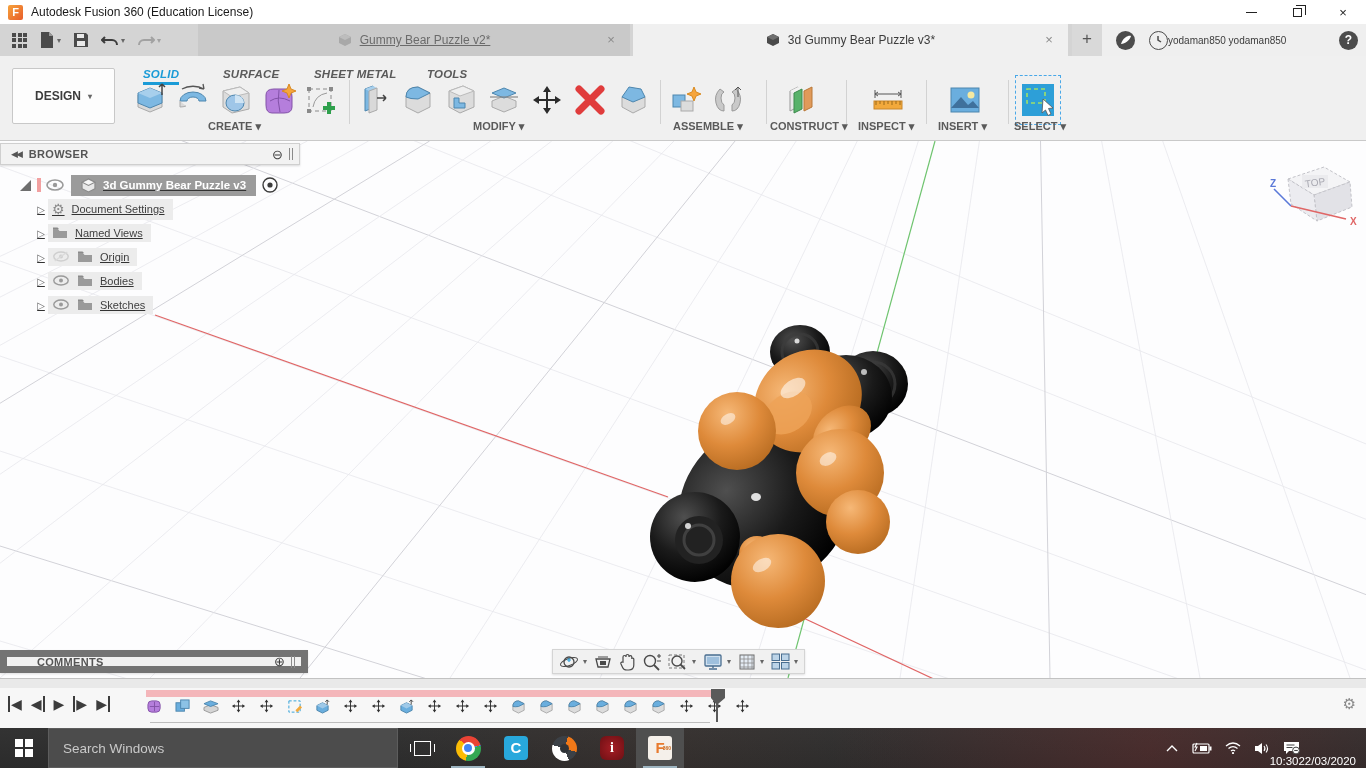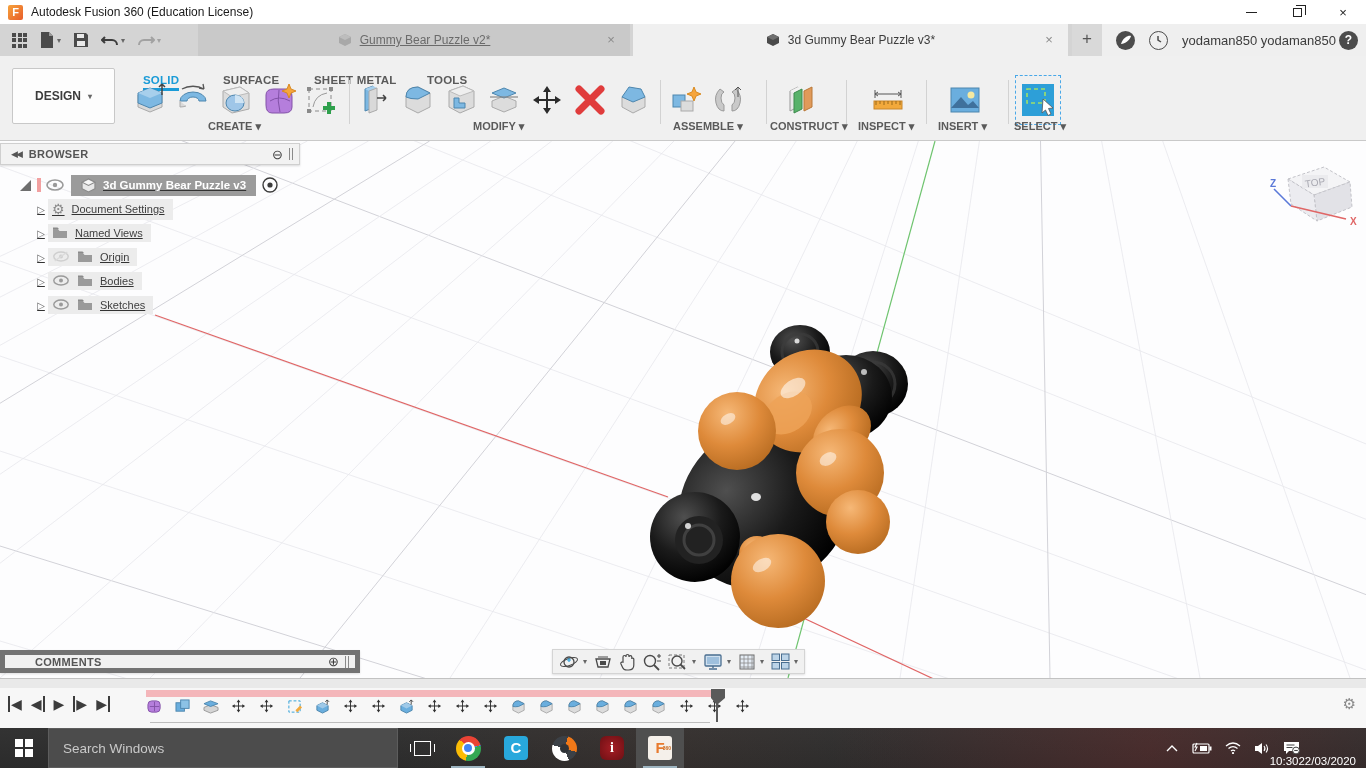--- a/index.html
+++ b/index.html
@@ -26,27 +26,27 @@
   .caret.dis { color:#a2a2a2; }
   .grid9 { display:grid; grid-template-columns:repeat(3,4px); grid-template-rows:repeat(3,4px); gap:1.5px; }
   .grid9 i { background:#4a4a4a; }
   .doc-tab { position:absolute; top:0; height:32px; display:flex; align-items:center; justify-content:center; gap:8px; font-size:12px; }
   .tab-inactive { left:198px; width:432px; background:#c9c9c9; color:#6b6b6b;text-decoration:underline; }
   .tab-active { left:633px; width:435px; background:#f0f0f0; color:#3c3c3c; }
   .tab-close { position:absolute; right:10px; top:7px; width:18px; height:18px; text-align:center; line-height:18px; color:#8b8b8b; font-size:13px; }
   .plus-tile { position:absolute; left:1072px; top:0; width:30px; height:32px; background:#d9d9d9; color:#555; font-size:17px; text-align:center; line-height:30px; }
   .tab-right { position:absolute; left:1102px; top:0; width:264px; height:32px; background:#efefef; display:flex; align-items:center; }
   .round-ic { width:19px; height:19px; border-radius:50%; background:#4c4c4c; margin-left:14px; position:relative; }
-  .account-name { margin-left:14px; font-size:13px; color:#3c3c3c; }
+  .account-name { font-size:10px; color:#3c3c3c; }
   .help-circle { position:absolute; right:8px; width:19px; height:19px; border-radius:50%; background:#4c4c4c; color:#fff; font-size:12px; font-weight:bold; text-align:center; line-height:19px; }
 
   
   .ribbon { left:0; top:56px; width:1366px; height:85px; background:#f0f0f0; border-bottom:1px solid #c9c9c9; }
   .design-box { position:absolute; left:12px; top:12px; width:103px; height:56px; background:#fdfdfd; border:1px solid #c8c8c8; border-radius:2px; display:flex; align-items:center; justify-content:center; font-weight:bold; font-size:12px; color:#3c3c3c; gap:5px; }
-  .rtab { position:absolute; top:18px; font-size:11.5px; font-weight:bold; color:#5a5a5a; letter-spacing:.2px; }
+  .rtab { position:absolute; top:12px; font-size:11.5px; font-weight:bold; color:#5a5a5a; letter-spacing:.2px;font-style:italic; }
   .rtab.active { color:#1a9bd7; border-bottom:3px solid #1a9bd7; padding-bottom:2px; }
   .tool { position:absolute; top:22px; width:40px; height:44px; display:flex; align-items:center; justify-content:center; }
   .group-label { position:absolute; top:64px; font-size:11px; font-weight:bold; color:#5a5a5a; white-space:nowrap; }
   .vsep { position:absolute; top:24px; width:1px; height:44px; background:#d2d2d2; }
   .sel-high { outline:1.5px dashed #49a8e8; outline-offset:2px; }
 
   
   .viewport { left:0; top:141px; width:1366px; height:537px; background:#fdfdfe; overflow:hidden; }
   .divider-band { left:0; top:678px; width:1366px; height:10px; background:#e9e9e9; border-top:1px solid #c2c2c2; }
 
@@ -59,21 +59,21 @@
   .grip { width:4px; height:12px; border-left:1px solid #8a8a8a; border-right:1px solid #8a8a8a; margin:0 6px 0 6px; }
   .tree { margin-top:8px; }
   .tree-row { position:relative; height:24px; display:flex; align-items:center;text-decoration:underline; }
   .tri-caret { color:#6a6a6a; font-size:10px; width:14px; text-align:center; }
   .row-pill { background:#ececec; padding:2px 8px 3px 4px; font-size:11px; color:#3e3e3e; display:flex; align-items:center; gap:7px; }
   .root-pill { background:#9b9b9b; color:#fff; font-weight:bold; padding:3px 10px; font-size:11.5px; }
   .pink-bar { width:4px; height:14px; background:#f2a0a0; margin-right:4px; }
   .root-tri { width:0; height:0; border-left:11px solid transparent; border-bottom:11px solid #6e6e6e; margin:0 6px 0 20px; }
 
   
-  .comments-bar { left:0; top:650px; width:360px; height:23px; background:#f1f1f1; border:5px solid #737373; display:flex; align-items:center; box-shadow:0 1px 2px rgba(0,0,0,.12); }
+  .comments-bar { left:0; top:650px; width:308px; height:23px; background:#f1f1f1; border:7px solid #737373; display:flex; align-items:center; box-shadow:0 1px 2px rgba(0,0,0,.12); }
   .navbar { left:552px; top:649px; height:25px; background:#f1f1f1; border:1px solid #d4d4d4; display:flex; align-items:center; padding:0 6px; gap:7px; box-shadow:0 1px 2px rgba(0,0,0,.12); }
   .nav-ic { display:flex; align-items:center; gap:2px; color:#4a4a4a; }
 
   
   .timeline { left:0; top:688px; width:1366px; height:40px; background:#f7f7f7; }
   .play-controls { position:absolute; left:8px; top:8px; display:flex; gap:9px; align-items:center; }
   .pc { color:#3c3c3c; font-size:14px; display:flex; align-items:center; }
   .bar-l { border-left:2px solid #3c3c3c; padding-left:1px; }
   .bar-r { border-right:2px solid #3c3c3c; padding-right:1px; }
   .pink-track { position:absolute; left:146px; top:2px; width:568px; height:7px; background:#f4b6ba; }

